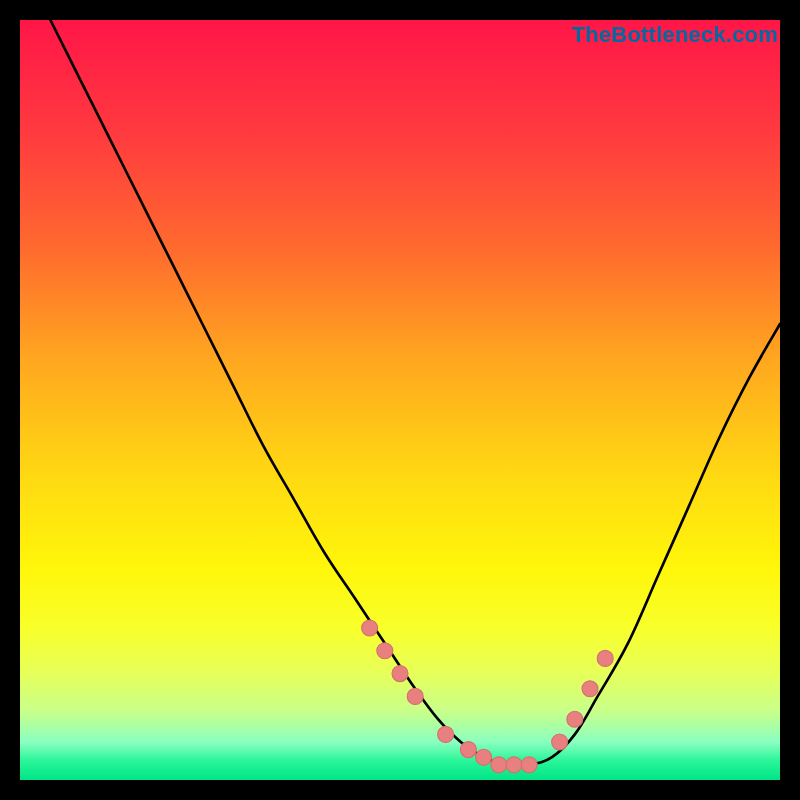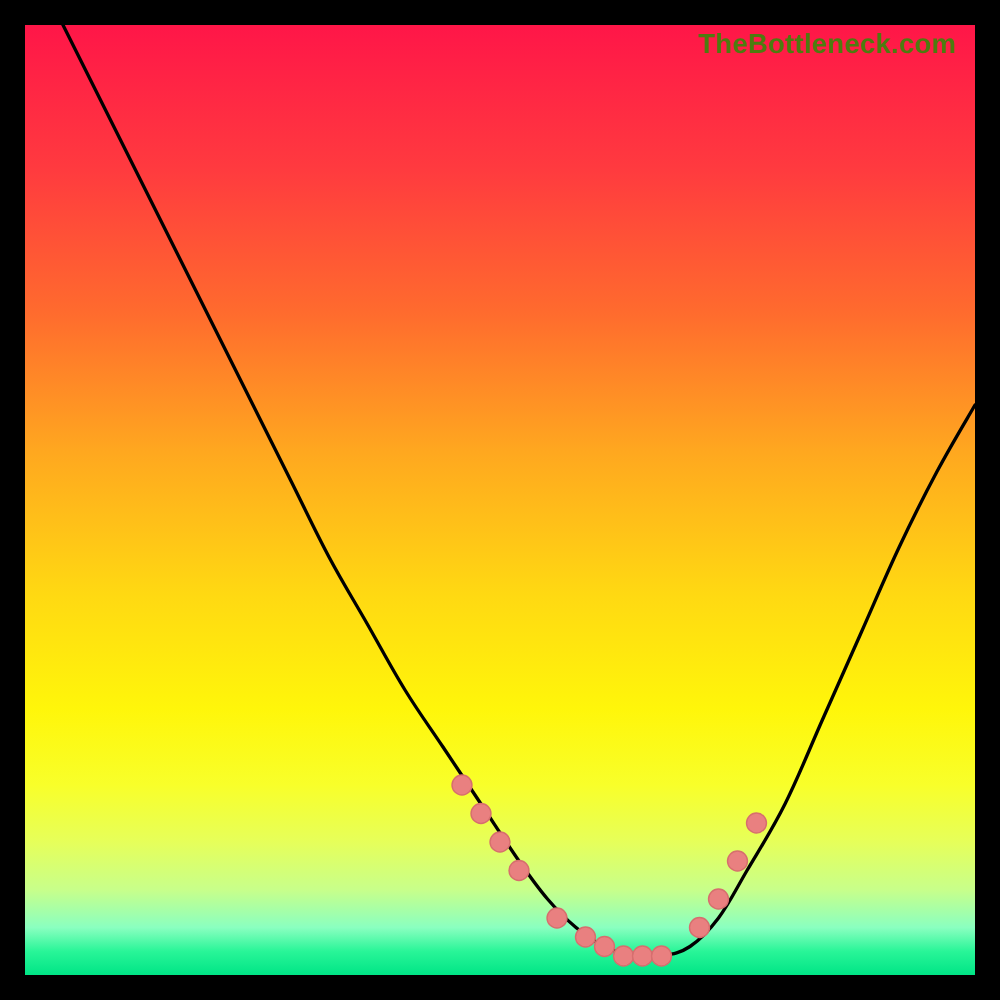--- a/index.html
+++ b/index.html
@@ -18,25 +18,25 @@
     height: 760px;
     overflow: hidden;
   }
   .gradient {
     position: absolute;
     inset: 0;
   }
   .watermark {
     position: absolute;
     top: 2px;
-    right: 15px;
+    right: 2px;
     font-family: Arial, Helvetica, sans-serif;
     font-size: 22px;
     font-weight: 600;
-    color: #4d7c0f;
+    color: #0369a1;
     letter-spacing: 0.2px;
   }
   svg.curve {
     position: absolute;
     inset: 0;
     width: 100%;
     height: 100%;
   }
 </style>
 </head>

